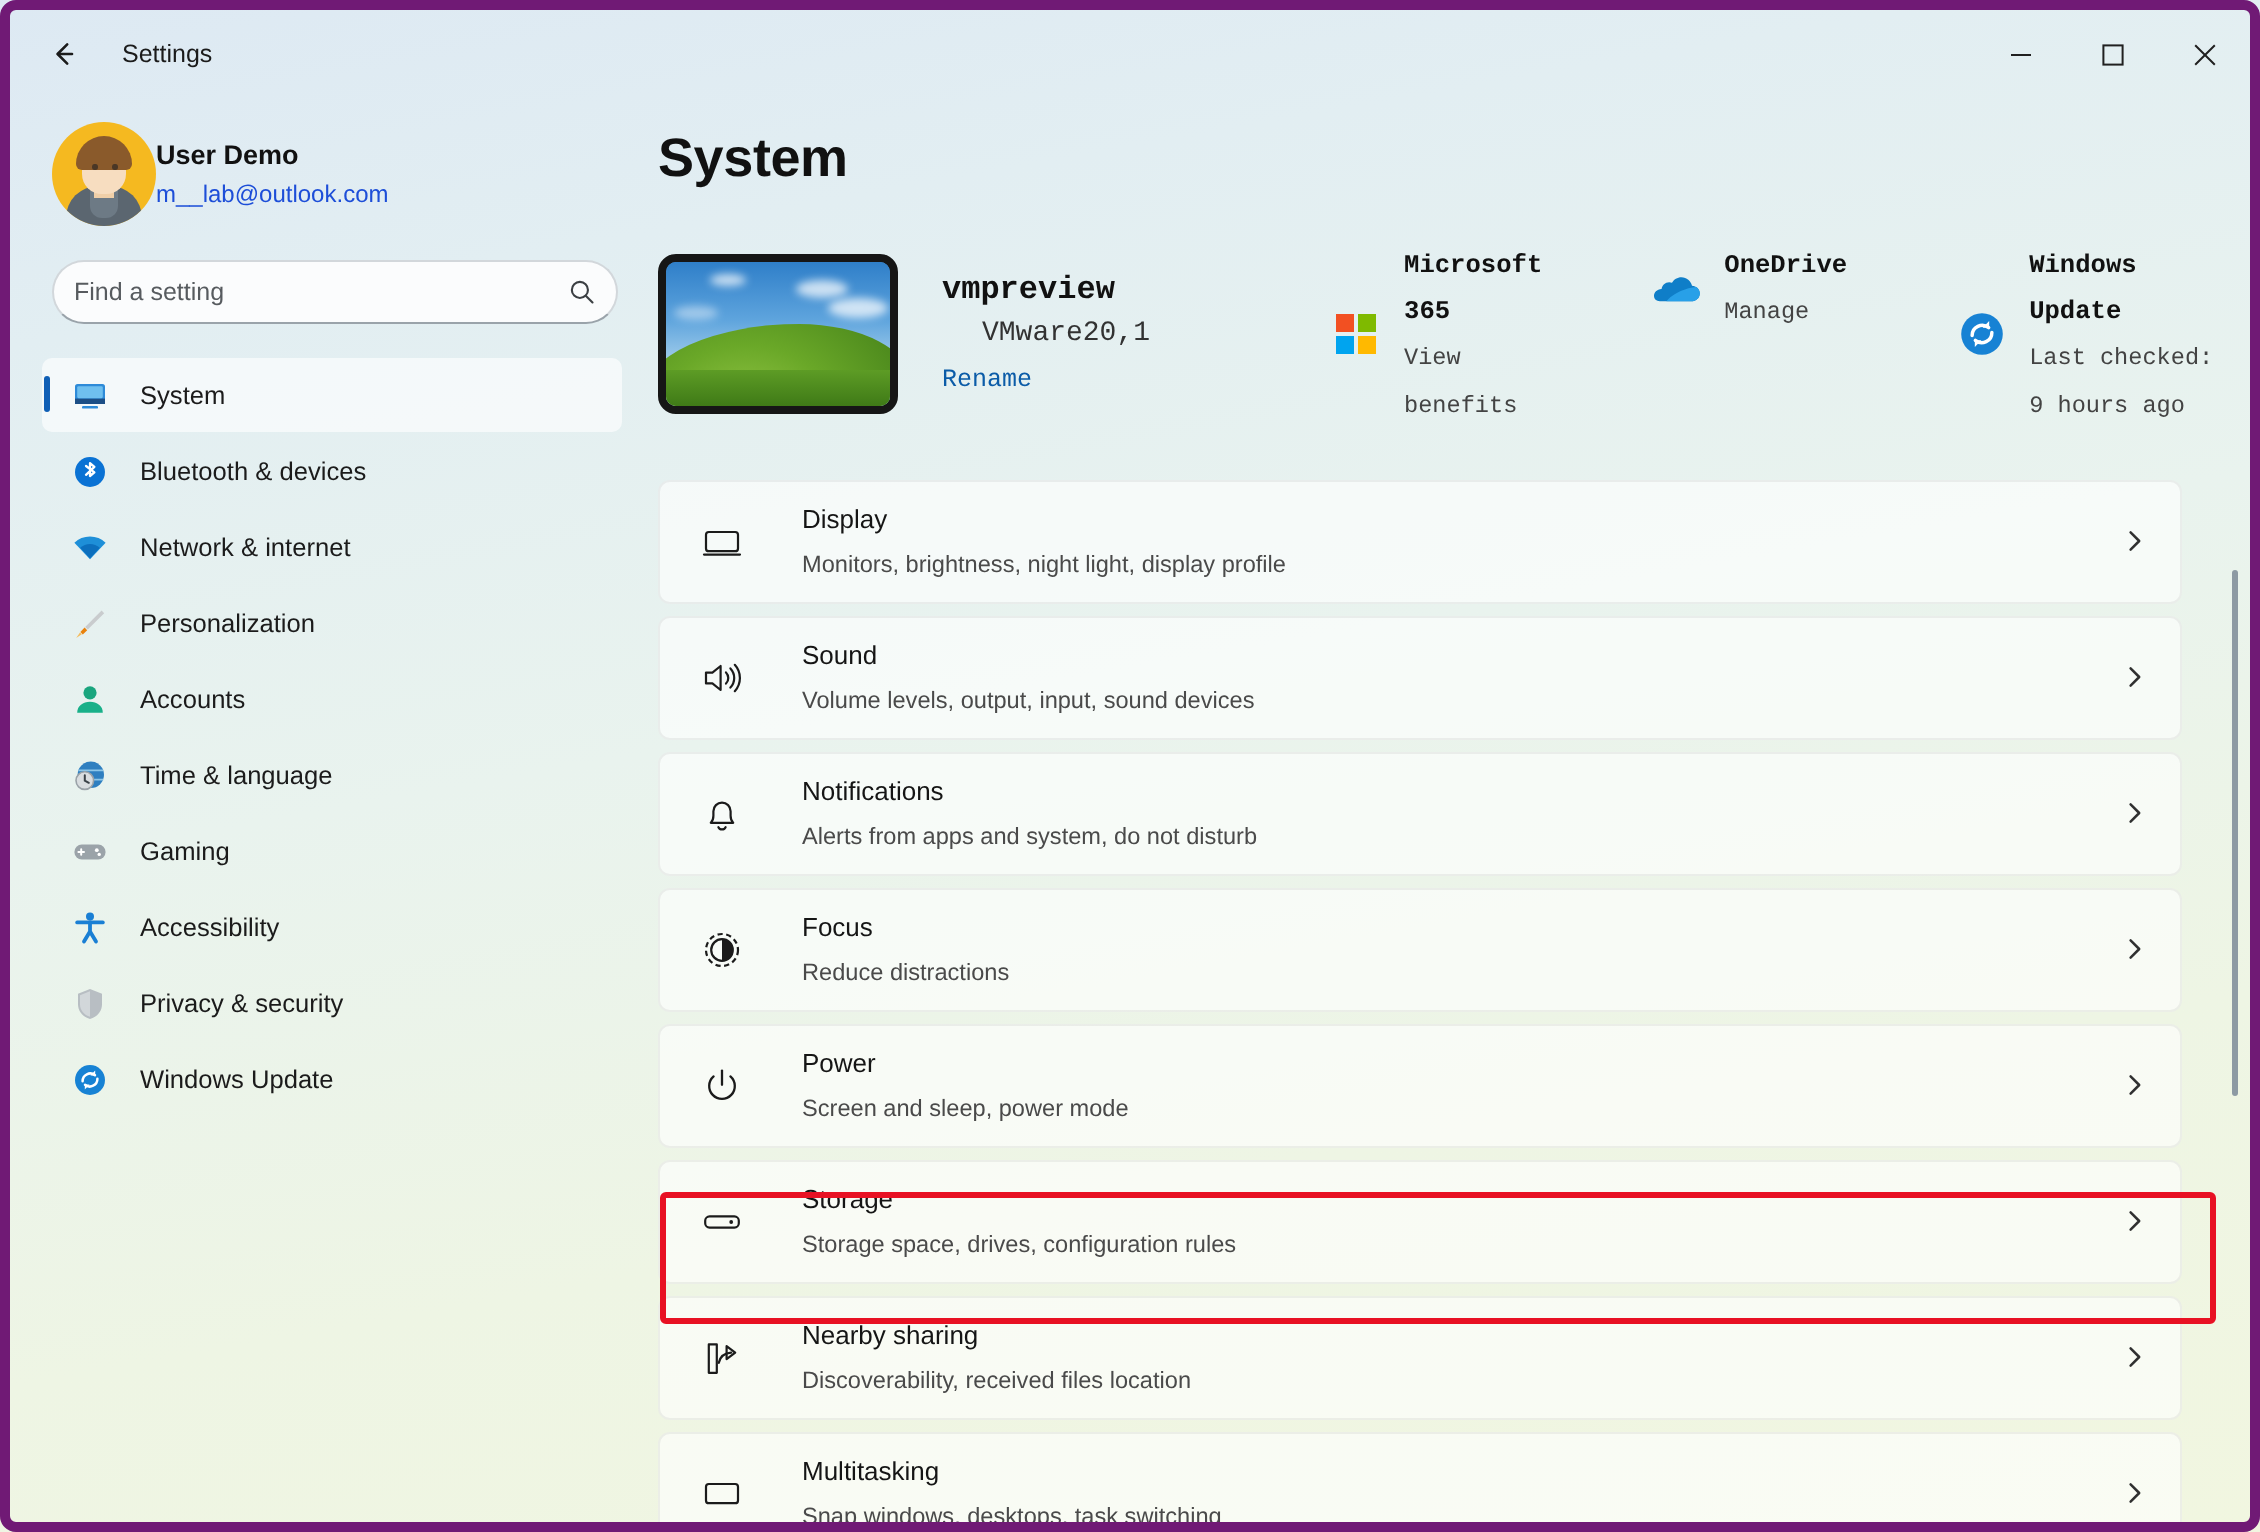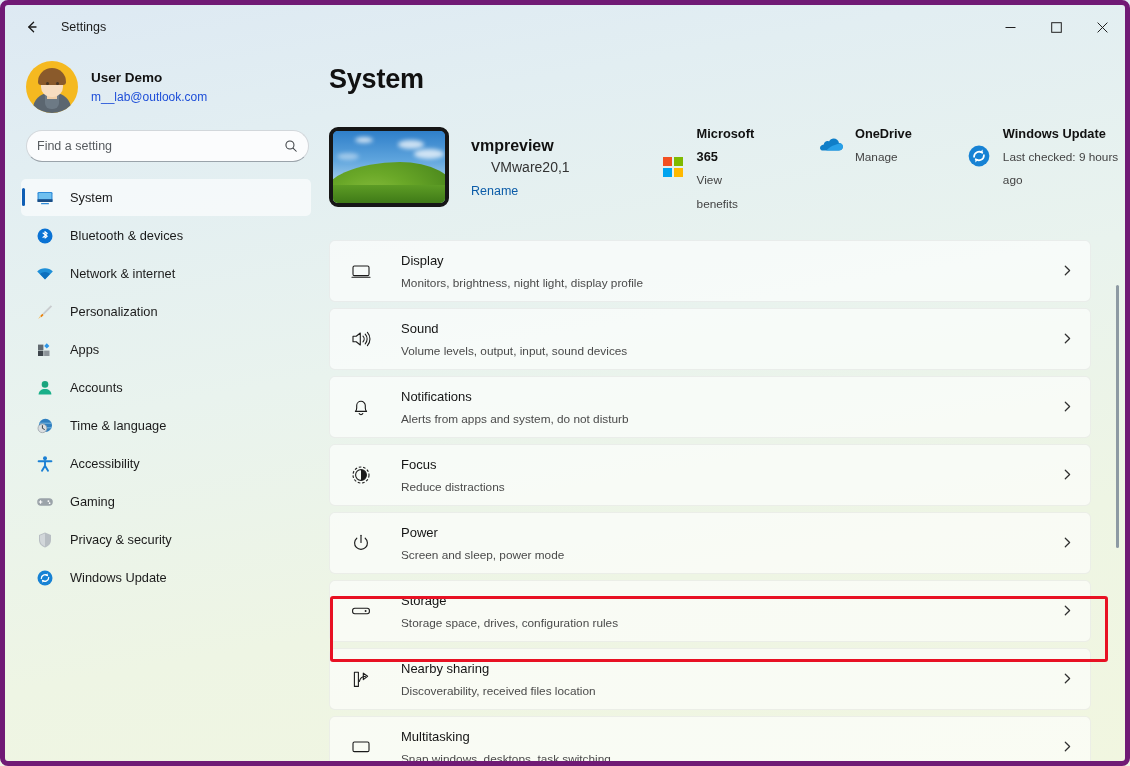--- a/index.html
+++ b/index.html
@@ -54,21 +54,20 @@
 
   
   .sidebar {
     width: 320px;
     flex: 0 0 320px;
     padding: 0 8px;
     position: relative;
   }
   .account {
     display: flex; align-items: center;
-    gap: 13px;
     padding: 12px 0 12px 13px;
   }
   .avatar {
     width: 52px; height: 52px; border-radius: 50%;
     background: #f5b920;
     position: relative; overflow: hidden;
     flex: 0 0 52px;
   }
   .av-hair {
     position: absolute; left: 12px; top: 7px;
@@ -152,20 +151,21 @@
     font-size: 27px; font-weight: 700;
     margin: 15px 0 0 0;
     letter-spacing: -.2px;
     color: #111;
   }
 
   .devicerow {
     display: flex; align-items: center;
     margin-top: 22px;
     gap: 0;
+    font-family: Liberation Mono, monospace;
   }
   .device-thumb {
     width: 120px; height: 80px;
     border-radius: 9px;
     border: 4px solid #161616;
     overflow: hidden;
     background: #4a8fd4;
     position: relative;
     flex: 0 0 120px;
   }
@@ -342,31 +342,20 @@
           <span class="navicon">
             <svg width="18" height="18" viewBox="0 0 18 18">
                 <path d="M14.8 2.3 6.6 10.5l1.3 1.3 8.2-8.2z" fill="#c9ccce"></path>
                 <path d="M6.3 10.8 4.2 13l1.2 1.2 2.2-2.1z" fill="#e8820c"></path>
                 <path d="M4 13.2 2.1 16l2.8-1.9z" fill="#f5bc5c"></path>
               </svg>
           </span>
           <span class="navlabel">Personalization</span>
         </div>
 
-        <div class="navitem">
-          <span class="navicon">
-            <svg width="18" height="18" viewBox="0 0 18 18">
-                <rect x="2" y="3.6" width="5.4" height="5.4" fill="#626a70"></rect>
-                <rect x="2" y="9.6" width="5.4" height="5.4" fill="#3d454b"></rect>
-                <rect x="8.1" y="9.6" width="5.4" height="5.4" fill="#8d959a"></rect>
-                <path d="M10.8 2.3l2.6 2.6-2.6 2.6-2.6-2.6z" fill="#2e97e8"></path>
-              </svg>
-          </span>
-          <span class="navlabel">Apps</span>
-        </div>
 
         <div class="navitem">
           <span class="navicon">
             <svg width="18" height="18" viewBox="0 0 18 18">
                 <circle cx="9" cy="5.4" r="3.3" fill="#1aa57e"></circle>
                 <path d="M2.6 15.4c0-3.5 2.9-5.5 6.4-5.5s6.4 2 6.4 5.5z" fill="#19b089"></path>
               </svg>
           </span>
           <span class="navlabel">Accounts</span>
         </div>
@@ -379,38 +368,38 @@
                 <circle cx="6.4" cy="11.3" r="4.4" fill="#d9dde0" stroke="#9aa2a8" stroke-width=".8"></circle>
                 <path d="M6.4 8.6v2.7l2 1.1" stroke="#3a4248" stroke-width="1" fill="none" stroke-linecap="round"></path>
               </svg>
           </span>
           <span class="navlabel">Time &amp; language</span>
         </div>
 
         <div class="navitem">
           <span class="navicon">
             <svg width="18" height="18" viewBox="0 0 18 18">
-                <circle cx="9" cy="3.2" r="2" fill="#1a7fd4"></circle>
-                <path d="M2.6 6.2h12.8" stroke="#1a7fd4" stroke-width="1.9" stroke-linecap="round"></path>
-                <path d="M9 6.2v4.6M9 10.8l-3 5M9 10.8l3 5" stroke="#1a7fd4" stroke-width="1.9" stroke-linecap="round" fill="none"></path>
-              </svg>
-          </span>
-          <span class="navlabel">Accessibility</span>
-        </div>
-
-        <div class="navitem">
-          <span class="navicon">
-            <svg width="18" height="18" viewBox="0 0 18 18">
                 <rect x="1.2" y="5.3" width="15.6" height="7.4" rx="3.7" fill="#9ba3a9"></rect>
                 <path d="M4.6 7.6v2.8M3.2 9h2.8" stroke="#fff" stroke-width="1" stroke-linecap="round"></path>
                 <circle cx="12.4" cy="8.1" r=".95" fill="#fff"></circle>
                 <circle cx="13.6" cy="10.2" r=".85" fill="#fff"></circle>
               </svg>
           </span>
           <span class="navlabel">Gaming</span>
+        </div>
+
+        <div class="navitem">
+          <span class="navicon">
+            <svg width="18" height="18" viewBox="0 0 18 18">
+                <circle cx="9" cy="3.2" r="2" fill="#1a7fd4"></circle>
+                <path d="M2.6 6.2h12.8" stroke="#1a7fd4" stroke-width="1.9" stroke-linecap="round"></path>
+                <path d="M9 6.2v4.6M9 10.8l-3 5M9 10.8l3 5" stroke="#1a7fd4" stroke-width="1.9" stroke-linecap="round" fill="none"></path>
+              </svg>
+          </span>
+          <span class="navlabel">Accessibility</span>
         </div>
 
         <div class="navitem">
           <span class="navicon">
             <svg width="18" height="18" viewBox="0 0 18 18">
                 <path d="M9 1.5 3 3.9v5.2c0 3.6 2.5 6.3 6 7.4 3.5-1.1 6-3.8 6-7.4V3.9z" fill="#b8bec3"></path>
                 <path d="M9 2.6 4 4.6v4.5c0 3 2 5.3 5 6.3z" fill="#d2d7da"></path>
               </svg>
           </span>
           <span class="navlabel">Privacy &amp; security</span>

